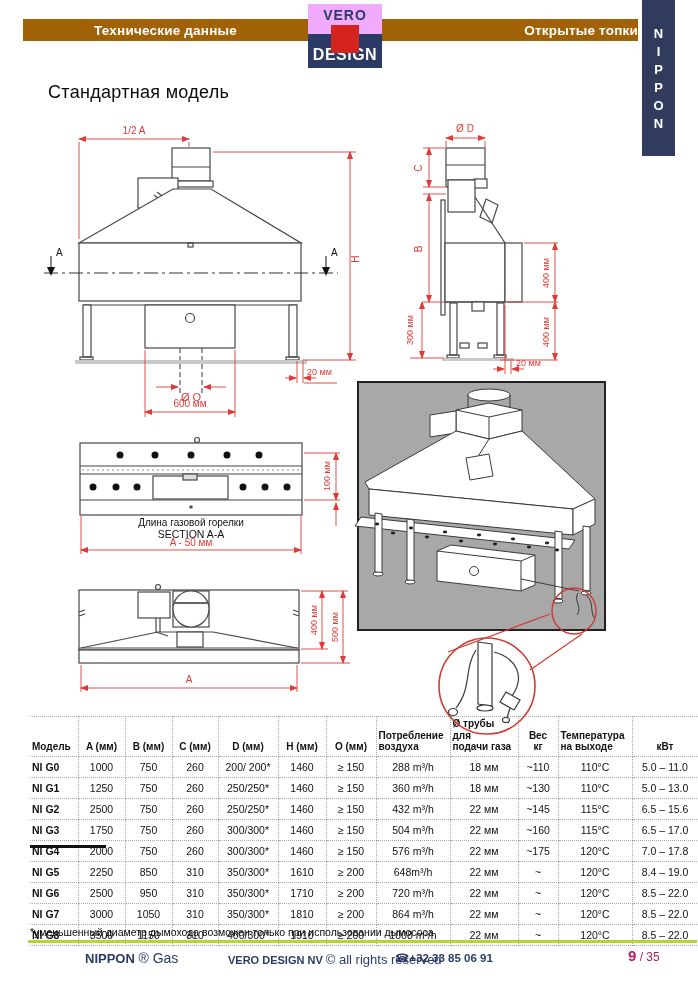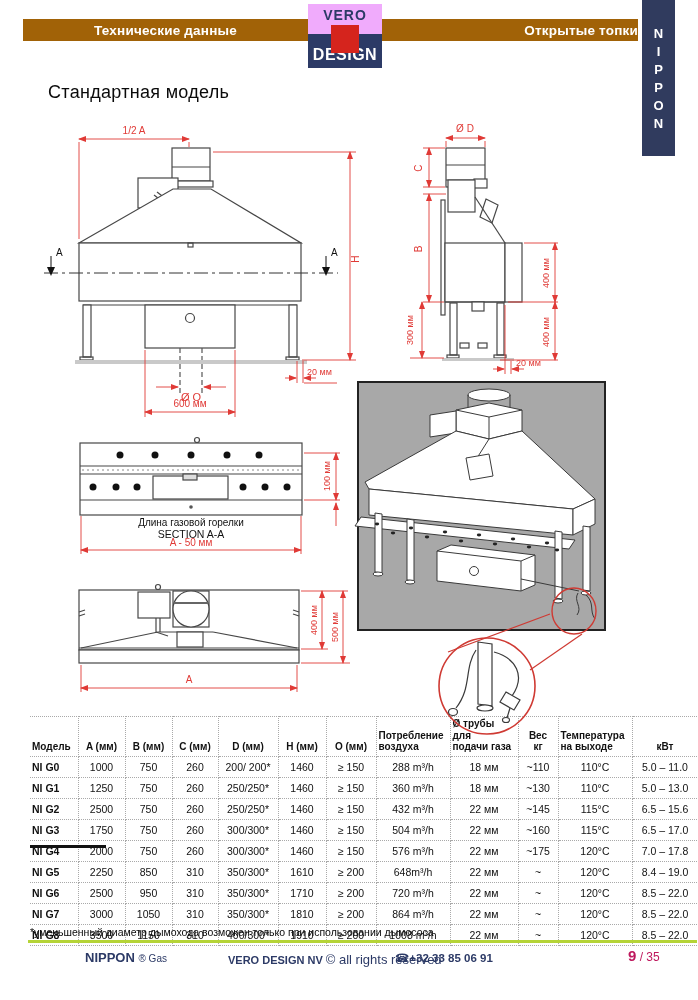--- a/index.html
+++ b/index.html
@@ -34,21 +34,21 @@
               white-space:pre-line;line-height:1.15;padding-bottom:3px;height:26px;}
   .spec-table td{text-align:center;height:18px;}
   .th-left{text-align:left;}
   .th-center{text-align:center;}
   td.model{text-align:left;font-weight:bold;}
   .g4-divider{left:30px;top:845px;width:76px;height:3px;background:#111;}
   
   .footnote{left:30px;top:926px;font-size:10.5px;color:#0a0a0a;}
   .green-line{left:28px;top:940px;width:669px;height:3px;background:#b5d437;}
   .footer-brand{left:85px;top:950px;color:#2c3a66;font-weight:bold;font-size:13px;}
-  .footer-brand .suffix{font-size:10px;font-weight:normal;}
+  .footer-brand .suffix{font-size:14px;font-weight:normal;}
   .footer-company{left:228px;top:952px;color:#2c3a66;font-weight:bold;font-size:11px;}
   .footer-company .rights{font-size:13px;font-weight:normal;}
   .footer-phone{left:395px;top:951px;color:#2c3a66;font-weight:bold;font-size:11.5px;}
   .page-num{left:628px;top:947px;font-size:12px;color:#be185d;}
   .page-num .big{font-size:15px;font-weight:bold;}
 </style>
 </head>
 <body>
 
 <div class="page">

